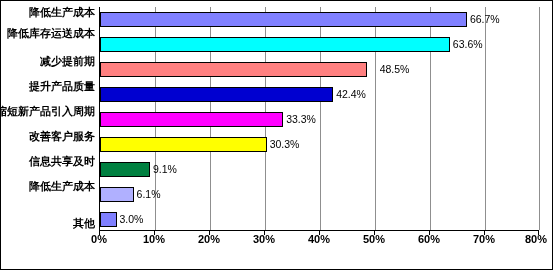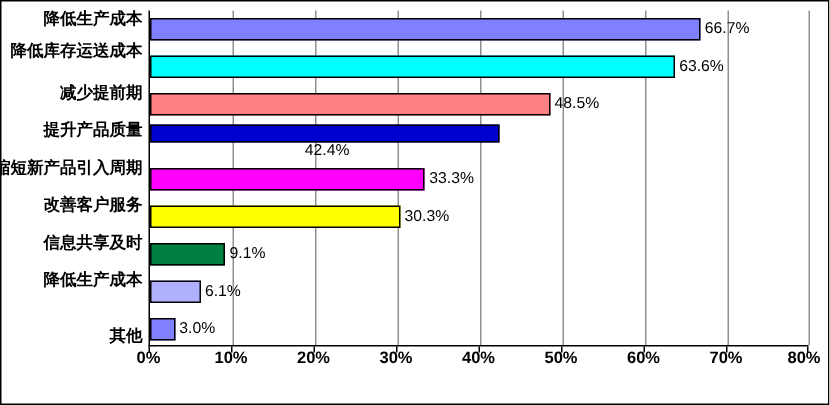--- a/index.html
+++ b/index.html
@@ -127,25 +127,25 @@
       <div class="bar-label">9.1%</div>
     </div>
     <div class="bar-row" style="top:126px;">
       <div class="bar" style="width:166.7px;background:#ffff00;"></div>
       <div class="bar-label">30.3%</div>
     </div>
     <div class="bar-row" style="top:101px;">
       <div class="bar" style="width:183.2px;background:#ff00ff;"></div>
       <div class="bar-label">33.3%</div>
     </div>
-    <div class="bar-row" style="top:76px;flex-direction:column;">
+    <div class="bar-row" style="top:76px;">
       <div class="bar" style="width:233.2px;background:#0000d0;"></div>
       <div class="bar-label">42.4%</div>
     </div>
-    <div class="bar-row" style="top:51px;">
+    <div class="bar-row" style="top:51px;gap:10px;">
       <div class="bar" style="width:266.7px;background:#ff8080;"></div>
       <div class="bar-label">48.5%</div>
     </div>
     <div class="bar-row" style="top:26px;">
       <div class="bar" style="width:349.8px;background:#00ffff;"></div>
       <div class="bar-label">63.6%</div>
     </div>
     <div class="bar-row" style="top:1px;">
       <div class="bar" style="width:366.9px;background:#8080ff;"></div>
       <div class="bar-label">66.7%</div>

